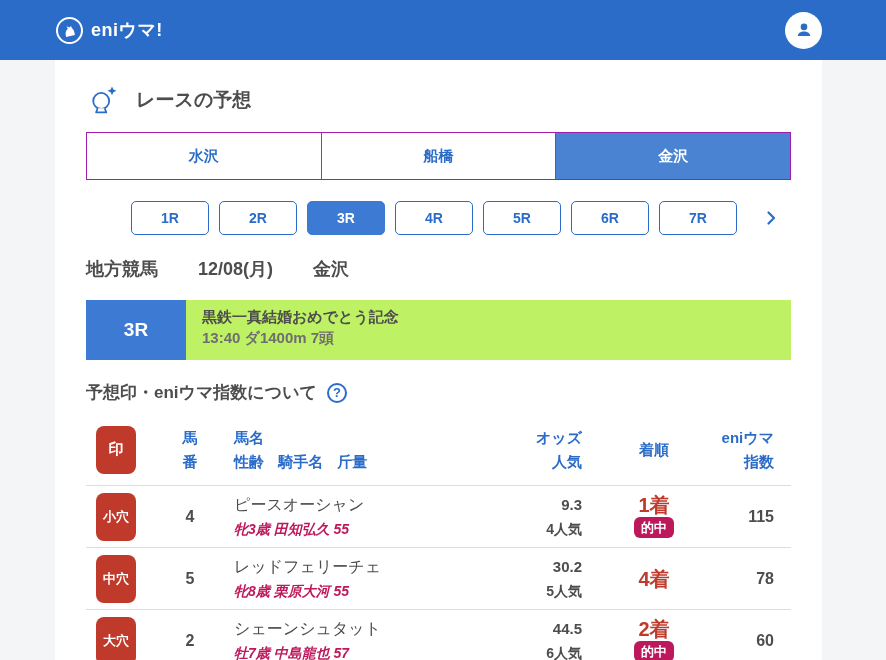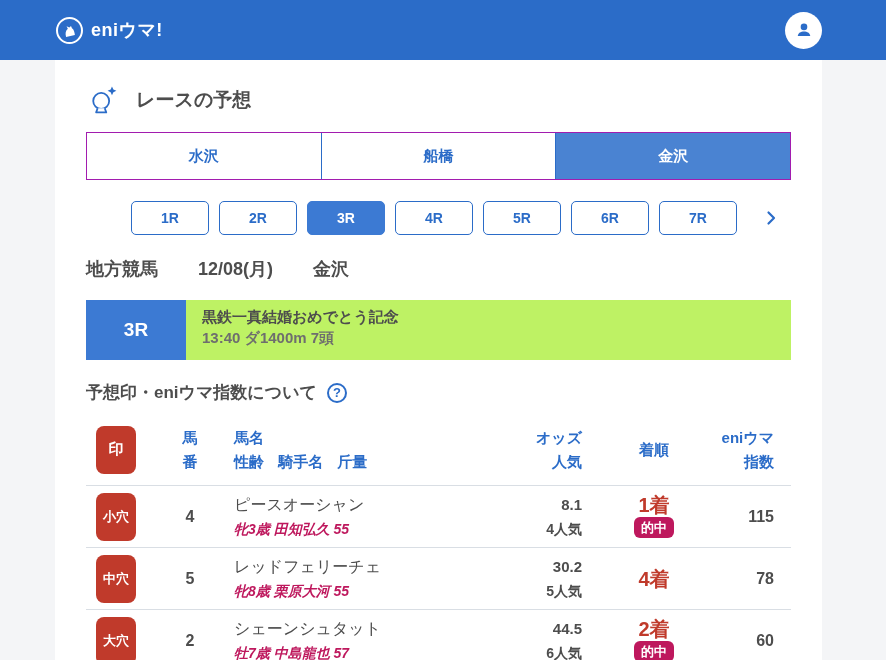--- a/index.html
+++ b/index.html
@@ -227,21 +227,21 @@
     <div class="prow data">
       <div class="cell-mark">
         <span class="red-badge two-char">小穴</span>
       </div>
       <div class="cell-num">4</div>
       <div class="cell-name">
         <div class="name-main">ピースオーシャン</div>
         <div class="name-sub">牝3歳 田知弘久 55</div>
       </div>
       <div class="cell-odds">
-        <div class="odds-val">8.1</div>
+        <div class="odds-val">9.3</div>
         <div class="odds-pop">4人気</div>
       </div>
       <div class="cell-result">
         <span class="result-txt">1着</span>
         <span class="hit-badge">的中</span>
       </div>
       <div class="cell-index">115</div>
     </div>
 
     <div class="prow data">

